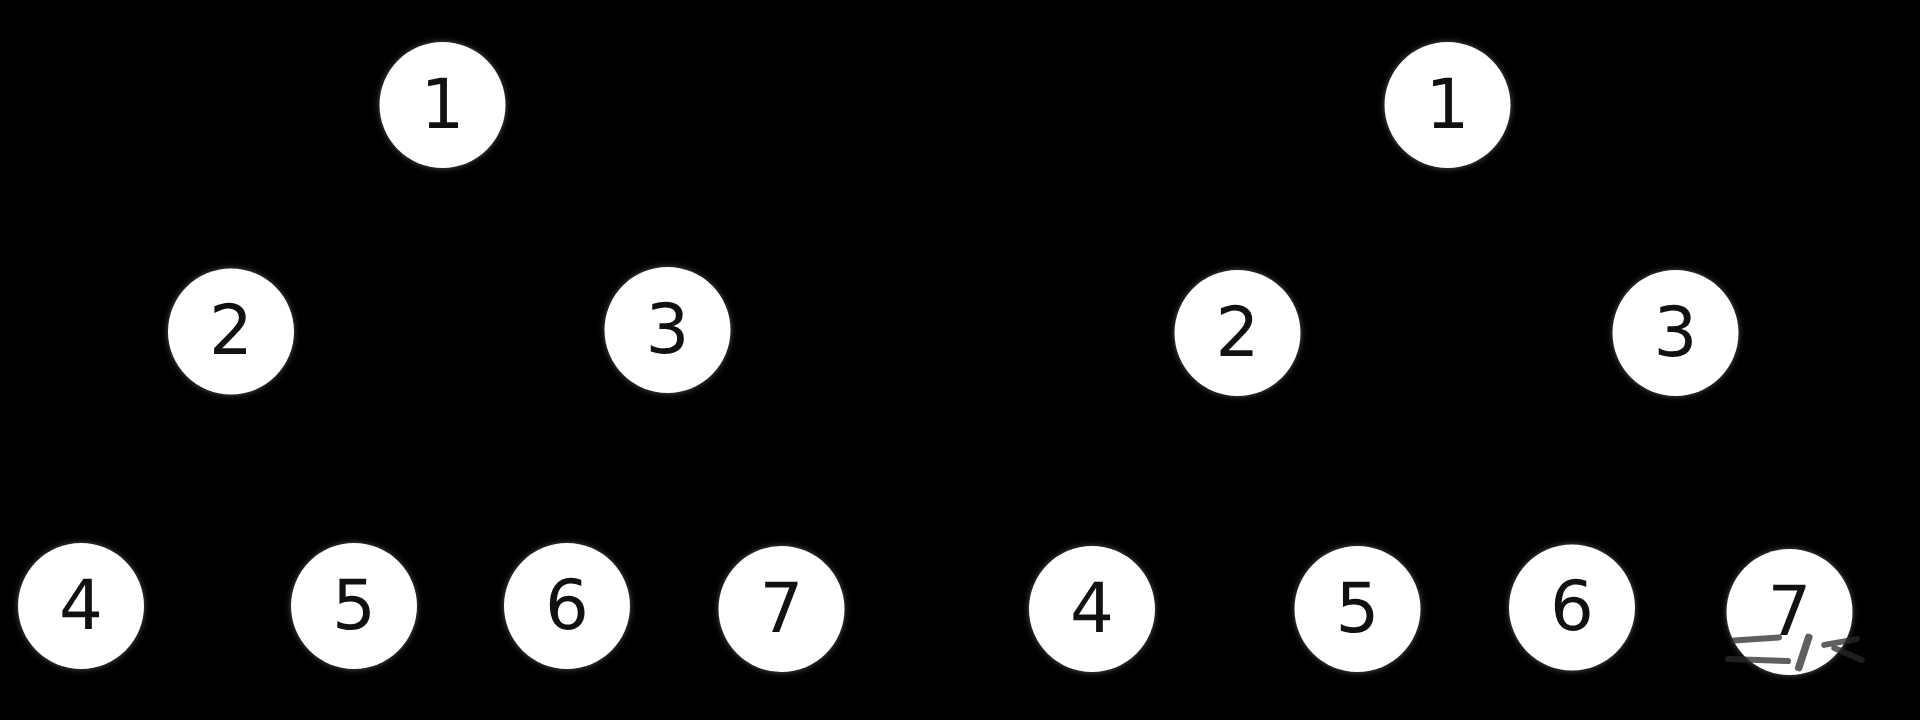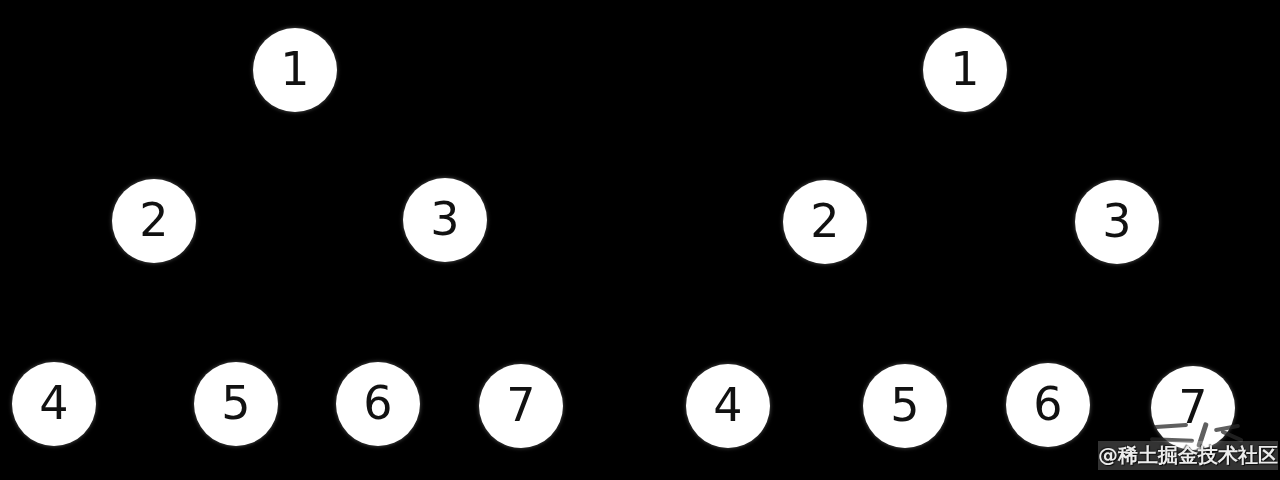--- a/index.html
+++ b/index.html
@@ -131,17 +131,14 @@
     </div>
 
   <div class="smudge">
     <div class="stroke s1"></div>
     <div class="stroke s2"></div>
     <div class="stroke s3"></div>
     <div class="stroke s4"></div>
     <div class="stroke s5"></div>
   </div>
 
-  <div class="watermark">
-    <span class="wm-text">@稀土掘金技术社区</span>
-  </div>
 
 </div>
 
 </body></html>

